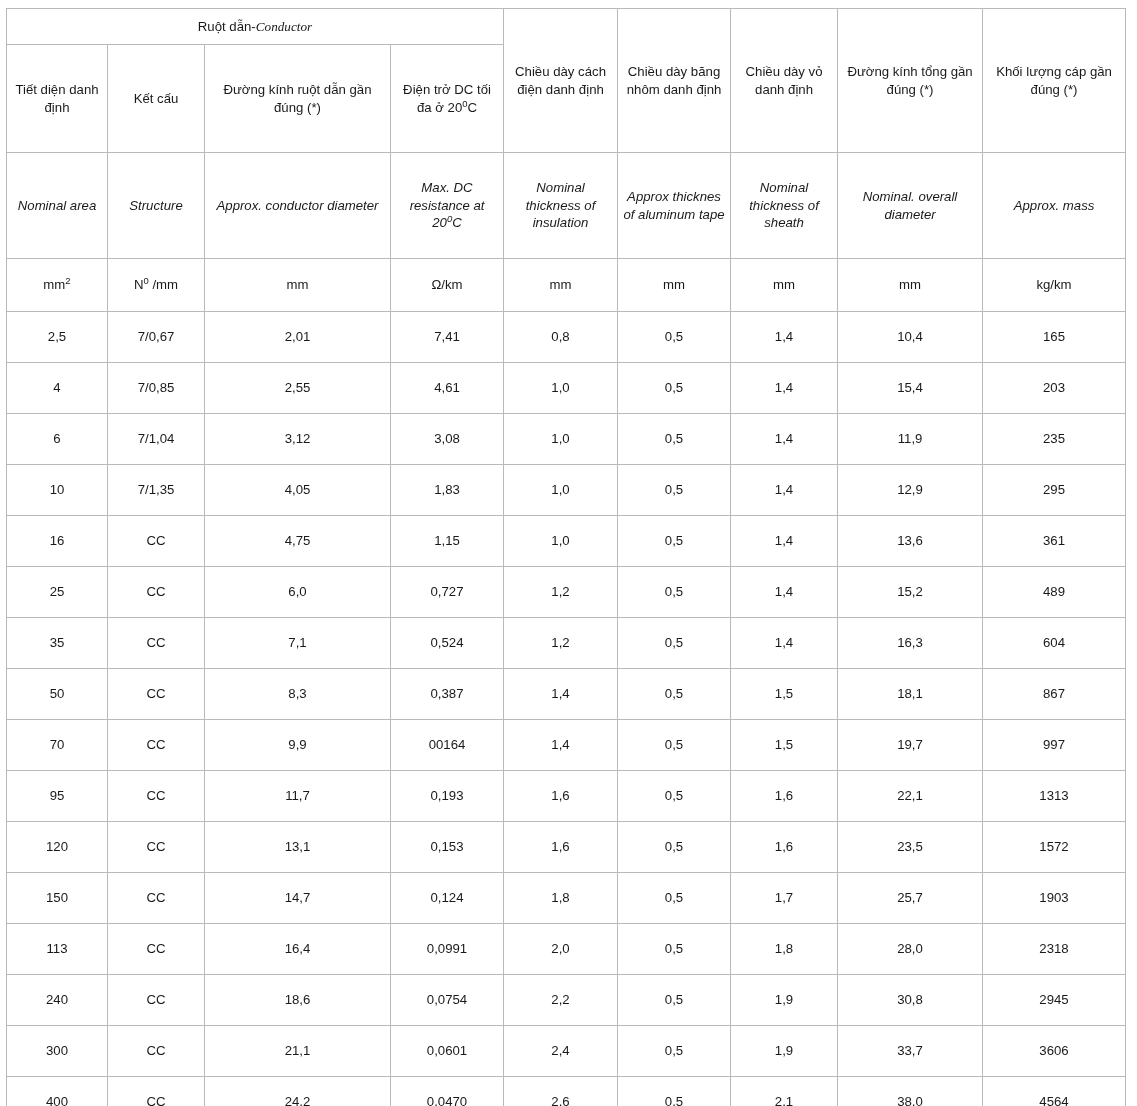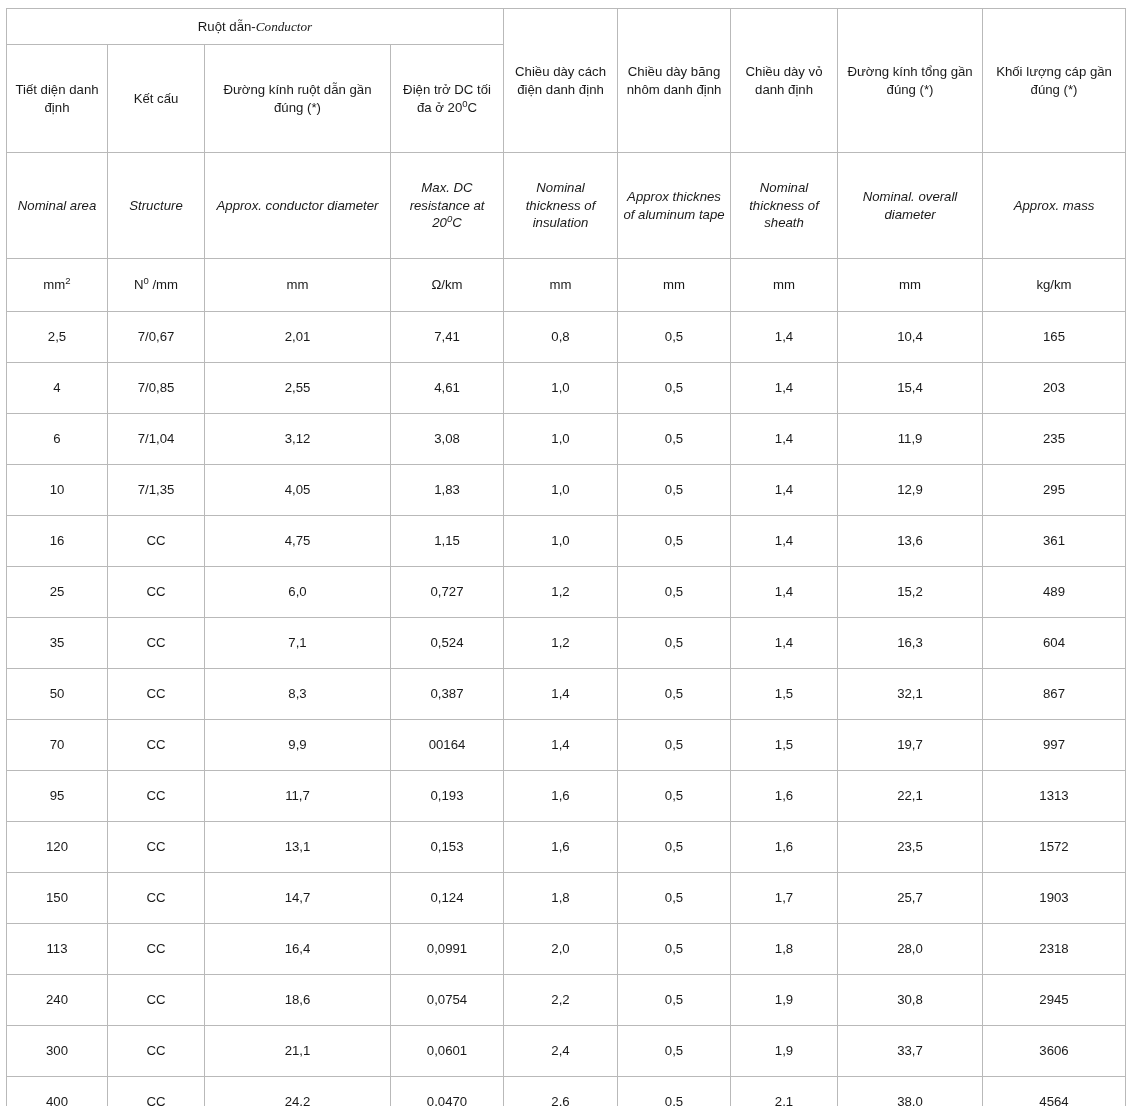--- a/index.html
+++ b/index.html
@@ -242,21 +242,21 @@
           <td>604</td>
         </tr>
         <tr class="data">
           <td>50</td>
           <td>CC</td>
           <td>8,3</td>
           <td>0,387</td>
           <td>1,4</td>
           <td>0,5</td>
           <td>1,5</td>
-          <td>32,1</td>
+          <td>18,1</td>
           <td>867</td>
         </tr>
         <tr class="data">
           <td>70</td>
           <td>CC</td>
           <td>9,9</td>
           <td>00164</td>
           <td>1,4</td>
           <td>0,5</td>
           <td>1,5</td>

